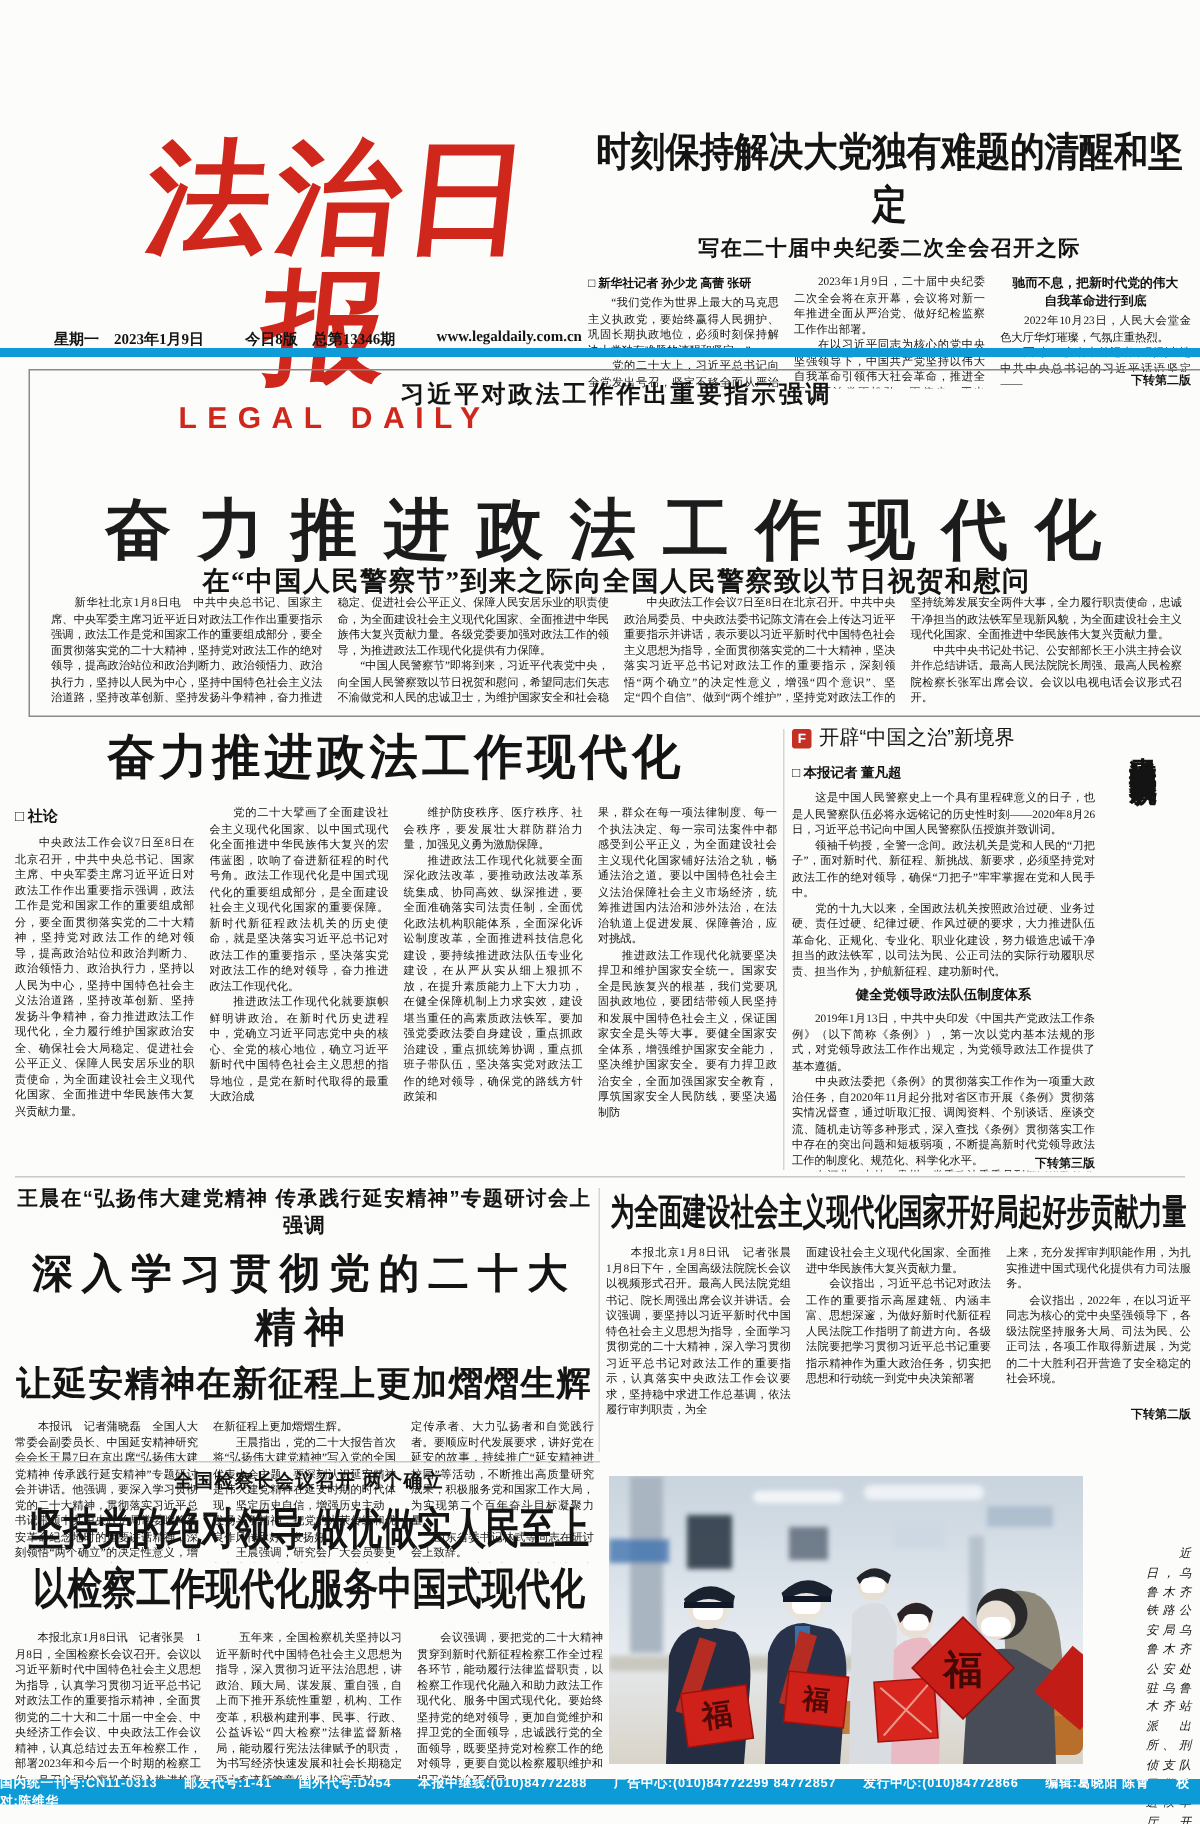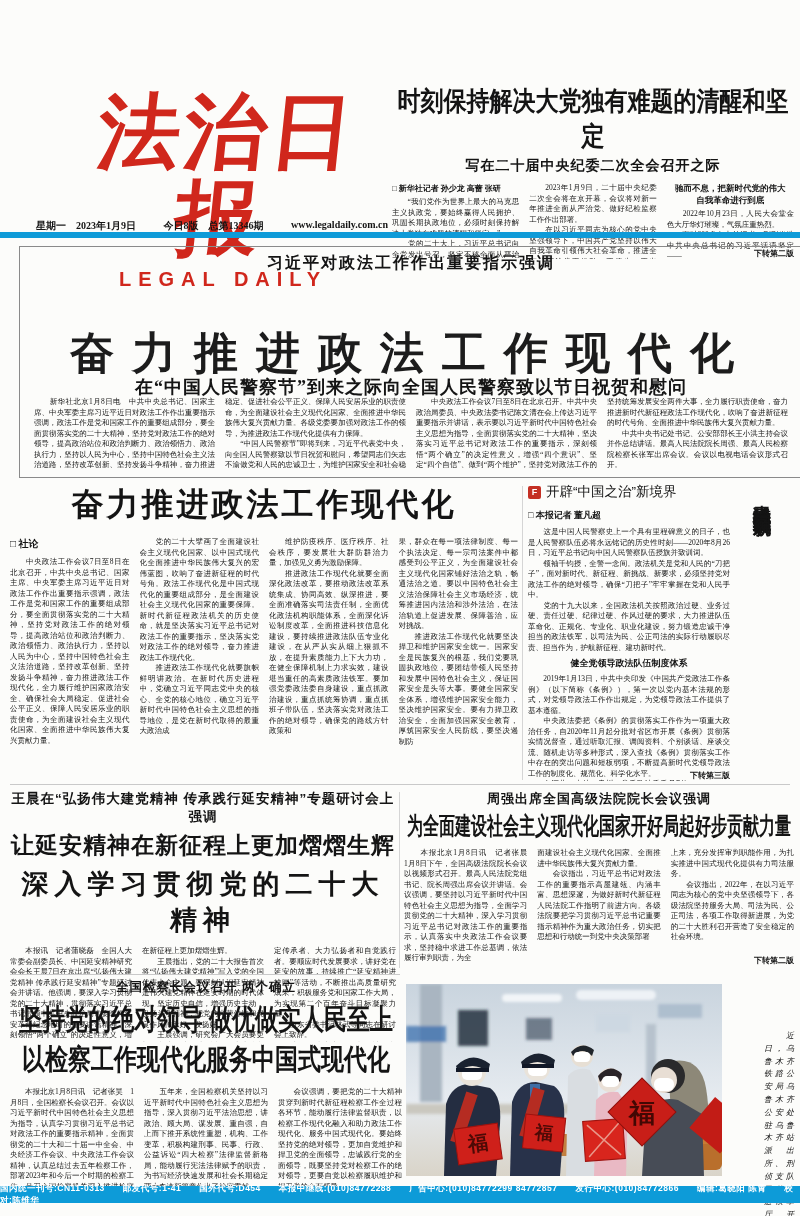--- a/index.html
+++ b/index.html
@@ -79,21 +79,21 @@
 
   <div id="lead-box" class="abs" style="left:19px;top:246px;width:782px;height:230px;">
     <div class="center sans abs" style="left:0;top:6px;width:100%;font-size:16px;font-weight:bold;letter-spacing:2px;">习近平对政法工作作出重要指示强调</div>
     <div id="lead-h2" class="center sans abs" style="left:0;top:77px;width:100%;font-size:44px;letter-spacing:18px;">奋力推进政法工作现代化</div>
     <div class="center abs" style="left:0;top:128px;width:100%;font-size:18px;font-weight:bold;letter-spacing:1px;">在“中国人民警察节”到来之际向全国人民警察致以节日祝贺和慰问</div>
     <div class="colrow abs" style="left:14px;top:150px;width:754px;height:74px;">
       <div class="col" style="height:74px;">　　新华社北京1月8日电　中共中央总书记、国家主席、中央军委主席习近平近日对政法工作作出重要指示强调，政法工作是党和国家工作的重要组成部分，要全面贯彻落实党的二十大精神，坚持党对政法工作的绝对领导，提高政治站位和政治判断力、政治领悟力、政治执行力，坚持以人民为中心，坚持中国特色社会主义法治道路，坚持改革创新、坚持发扬斗争精神，奋力推进政法工作现代化，全力履行维护国家政治安全、确保社会大局</div>
       <div class="col" style="height:74px;">稳定、促进社会公平正义、保障人民安居乐业的职责使命，为全面建设社会主义现代化国家、全面推进中华民族伟大复兴贡献力量。各级党委要加强对政法工作的领导，为推进政法工作现代化提供有力保障。
 　　“中国人民警察节”即将到来，习近平代表党中央，向全国人民警察致以节日祝贺和慰问，希望同志们矢志不渝做党和人民的忠诚卫士，为维护国家安全和社会稳定再立新功。</div>
       <div class="col" style="height:74px;">　　中央政法工作会议7日至8日在北京召开。中共中央政治局委员、中央政法委书记陈文清在会上传达习近平重要指示并讲话，表示要以习近平新时代中国特色社会主义思想为指导，全面贯彻落实党的二十大精神，坚决落实习近平总书记对政法工作的重要指示，深刻领悟“两个确立”的决定性意义，增强“四个意识”、坚定“四个自信”、做到“两个维护”，坚持党对政法工作的绝对领导，坚持统筹国内国际两个大局、</div>
-      <div class="col" style="height:74px;">坚持统筹发展安全两件大事，全力履行职责使命，奋力推进新时代新征程政法工作现代化，吹响了奋进新征程的时代号角、全面推进中华民族伟大复兴贡献力量。
+      <div class="col" style="height:74px;">坚持统筹发展安全两件大事，全力履行职责使命，忠诚干净担当的政法铁军呈现新风貌，为全面建设社会主义现代化国家、全面推进中华民族伟大复兴贡献力量。
 　　中共中央书记处书记、公安部部长王小洪主持会议并作总结讲话。最高人民法院院长周强、最高人民检察院检察长张军出席会议。会议以电视电话会议形式召开。</div>
     </div>
   </div>
 
   <div class="abs" style="left:10px;top:483px;width:508px;">
     <div class="center" style="font-size:32px;font-weight:900;letter-spacing:3px;">奋力推进政法工作现代化</div>
     <div class="colrow" style="margin-top:10px;height:252px;">
       <div>
         <div class="byline-sm" style="font-size:10px;margin-bottom:6px;">□ 社论</div>
         <div class="col" style="height:232px;">　　中央政法工作会议7日至8日在北京召开，中共中央总书记、国家主席、中央军委主席习近平近日对政法工作作出重要指示强调，政法工作是党和国家工作的重要组成部分，要全面贯彻落实党的二十大精神，坚持党对政法工作的绝对领导，提高政治站位和政治判断力、政治领悟力、政治执行力，坚持以人民为中心，坚持中国特色社会主义法治道路，坚持改革创新、坚持发扬斗争精神，奋力推进政法工作现代化，全力履行维护国家政治安全、确保社会大局稳定、促进社会公平正义、保障人民安居乐业的职责使命，为全面建设社会主义现代化国家、全面推进中华民族伟大复兴贡献力量。</div>
@@ -126,37 +126,36 @@
 　　时至如今，全国乡镇街道全部配齐政法委员，建立了快享基层政法工作机制。</div>
     <div class="turn">下转第三版</div>
   </div>
 
   <div id="vert-head" class="abs" style="left:750px;top:490px;height:296px;">忠诚干净担当的政法铁军呈现新风貌</div>
 
   <div class="abs hairline" style="left:10px;top:784px;width:780px;"></div>
 
   <div class="abs" style="left:10px;top:790px;width:386px;">
     <div class="center sans kicker" style="font-size:13.5px;">王晨在“弘扬伟大建党精神 传承践行延安精神”专题研讨会上强调</div>
+    <div class="center" style="font-size:27px;font-weight:900;letter-spacing:6px;margin-top:5px;">深入学习贯彻党的二十大精神</div>
     <div class="center" style="font-size:23px;font-weight:900;letter-spacing:1px;margin-top:4px;">让延安精神在新征程上更加熠熠生辉</div>
-    <div class="center" style="font-size:27px;font-weight:900;letter-spacing:6px;margin-top:5px;">深入学习贯彻党的二十大精神</div>
     <div class="colrow" style="margin-top:8px;height:96px;">
       <div class="col" style="height:96px;">　　本报讯　记者蒲晓磊　全国人大常委会副委员长、中国延安精神研究会会长王晨7日在京出席“弘扬伟大建党精神 传承践行延安精神”专题研讨会并讲话。他强调，要深入学习贯彻党的二十大精神，贯彻落实习近平总书记带领中共中央政治局常委瞻仰延安革命纪念地时的重要讲话精神，深刻领悟“两个确立”的决定性意义，增强“四个意识”、坚定“四个自信”、做到“两个维护”，扎实做好弘扬延安精神各项工作，让延安精神</div>
       <div class="col" style="height:96px;">在新征程上更加熠熠生辉。
 　　王晨指出，党的二十大报告首次将“弘扬伟大建党精神”写入党的全国代表大会主题，要深刻认识延安精神是伟大建党精神在延安时期的时代体现，坚定历史自信，增强历史主动，发扬斗争精神，把党的光荣传统和优良作风传承好、发扬好。
 　　王晨强调，研究会广大会员要更加紧密地团结在以习近平同志为核心的党中央周围，牢记初心使命，矢志不渝做延安精神的坚</div>
       <div class="col" style="height:96px;">定传承者、大力弘扬者和自觉践行者。要顺应时代发展要求，讲好党在延安的故事，持续推广“延安精神进校园”等活动，不断推出高质量研究成果，积极服务党和国家工作大局，为实现第二个百年奋斗目标凝聚力量。
 　　山东省委书记林武等同志在研讨会上致辞。
 　　此次会议由中国延安精神研究会、山东省延安精神研究会、山东沂蒙精神研究会共同举办，以线上线下相结合方式进行，共有150人参加会议。</div>
     </div>
   </div>
 
   <div class="abs" style="left:399px;top:792px;width:1px;height:176px;background:#d5d5d5;"></div>
 
   <div class="abs" style="left:404px;top:790px;width:390px;">
-    <div class="center sans kicker" style="font-size:13px;">周强出席全国高级法院院长会议强调</div>
     <div class="center" style="font-size:16px;font-weight:900;transform:scale(1.0,1.5);margin-top:9px;">为全面建设社会主义现代化国家开好局起好步贡献力量</div>
     <div class="colrow" style="margin-top:10px;height:118px;">
       <div class="col" style="height:118px;">　　本报北京1月8日讯　记者张晨　1月8日下午，全国高级法院院长会议以视频形式召开。最高人民法院党组书记、院长周强出席会议并讲话。会议强调，要坚持以习近平新时代中国特色社会主义思想为指导，全面学习贯彻党的二十大精神，深入学习贯彻习近平总书记对政法工作的重要指示，认真落实中央政法工作会议要求，坚持稳中求进工作总基调，依法履行审判职责，为全</div>
       <div class="col" style="height:118px;">面建设社会主义现代化国家、全面推进中华民族伟大复兴贡献力量。
 　　会议指出，习近平总书记对政法工作的重要指示高屋建瓴、内涵丰富、思想深邃，为做好新时代新征程人民法院工作指明了前进方向。各级法院要把学习贯彻习近平总书记重要指示精神作为重大政治任务，切实把思想和行动统一到党中央决策部署</div>
       <div>
         <div class="col" style="height:118px;">上来，充分发挥审判职能作用，为扎实推进中国式现代化提供有力司法服务。
 　　会议指出，2022年，在以习近平同志为核心的党中央坚强领导下，各级法院坚持服务大局、司法为民、公正司法，各项工作取得新进展，为党的二十大胜利召开营造了安全稳定的社会环境。</div>
         <div class="turn">下转第二版</div>
       </div>

